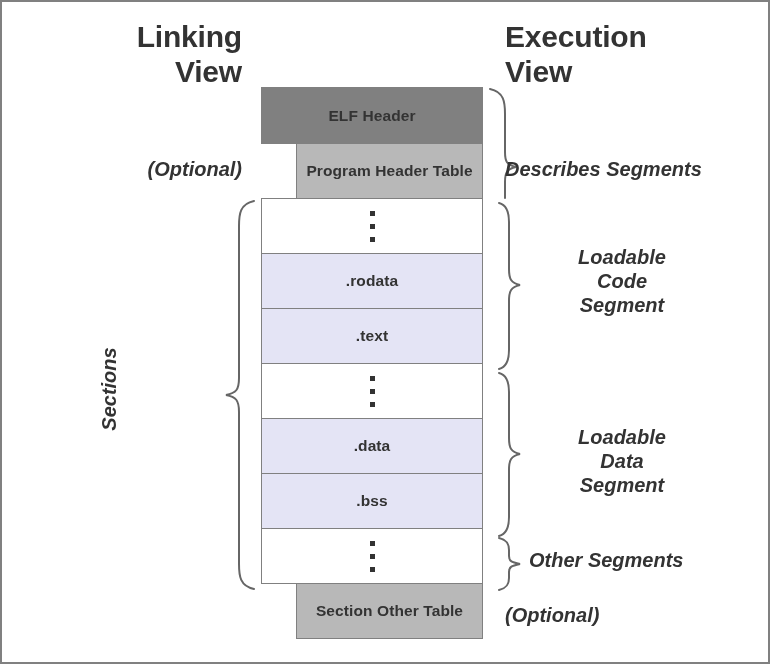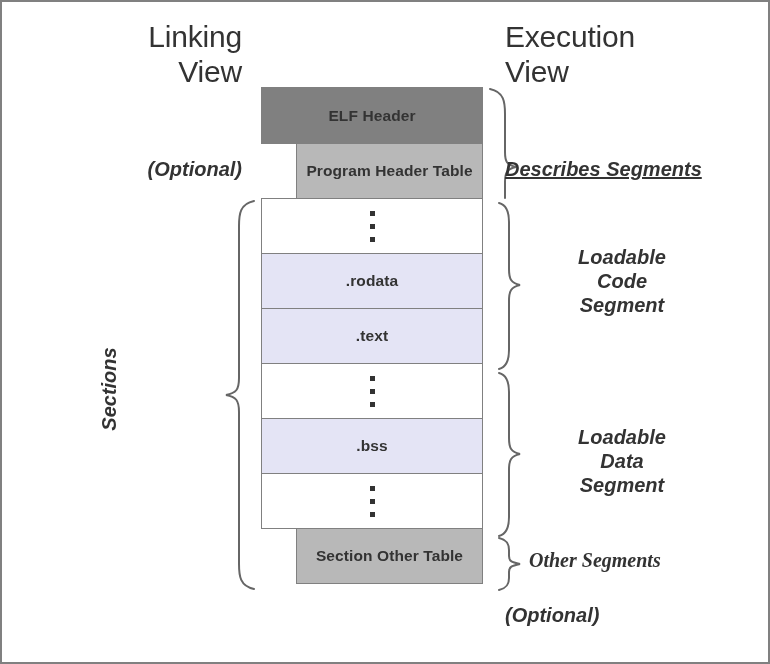--- a/index.html
+++ b/index.html
@@ -19,21 +19,21 @@
     background: #ffffff;
     box-sizing: border-box;
     border: 2px solid #808080;
     overflow: hidden;
   }
 
   
   .view-title {
     position: absolute;
     font-size: 30px;
-    font-weight: normal;
+    font-weight: bold;
     color: #333333;
     line-height: 1.18;
     letter-spacing: -0.2px;
     white-space: pre-line;
   }
   #title-linking {
     left: 20px;
     top: 17px;
     width: 220px;
     text-align: right;
@@ -134,39 +134,37 @@
     left: 10px;
     top: 601px;
     width: 230px;
     text-align: right;
   }
 
   #label-describes-segments {
     left: 503px;
     top: 155px;
     width: 250px;
-    text-decoration: underline;
   }
   #label-loadable-code {
     left: 520px;
     top: 243px;
     width: 200px;
     text-align: center;
   }
   #label-loadable-data {
     left: 520px;
     top: 423px;
     width: 200px;
     text-align: center;
   }
   #label-other-segments {
     left: 527px;
     top: 546px;
     width: 240px;
-    font-family: Liberation Serif, serif;
   }
   #label-optional-bottom {
     left: 503px;
     top: 601px;
     width: 200px;
   }
 </style>
 </head>
 <body>
 
@@ -205,20 +203,23 @@
     </div>
 
     <div class="elf-row row-ellipsis">
       <span class="vdots">
           <i></i>
           <i></i>
           <i></i>
         </span>
     </div>
 
+    <div class="elf-row row-section">
+      <span>.data</span>
+    </div>
 
     <div class="elf-row row-section">
       <span>.bss</span>
     </div>
 
     <div class="elf-row row-ellipsis">
       <span class="vdots">
           <i></i>
           <i></i>
           <i></i>

